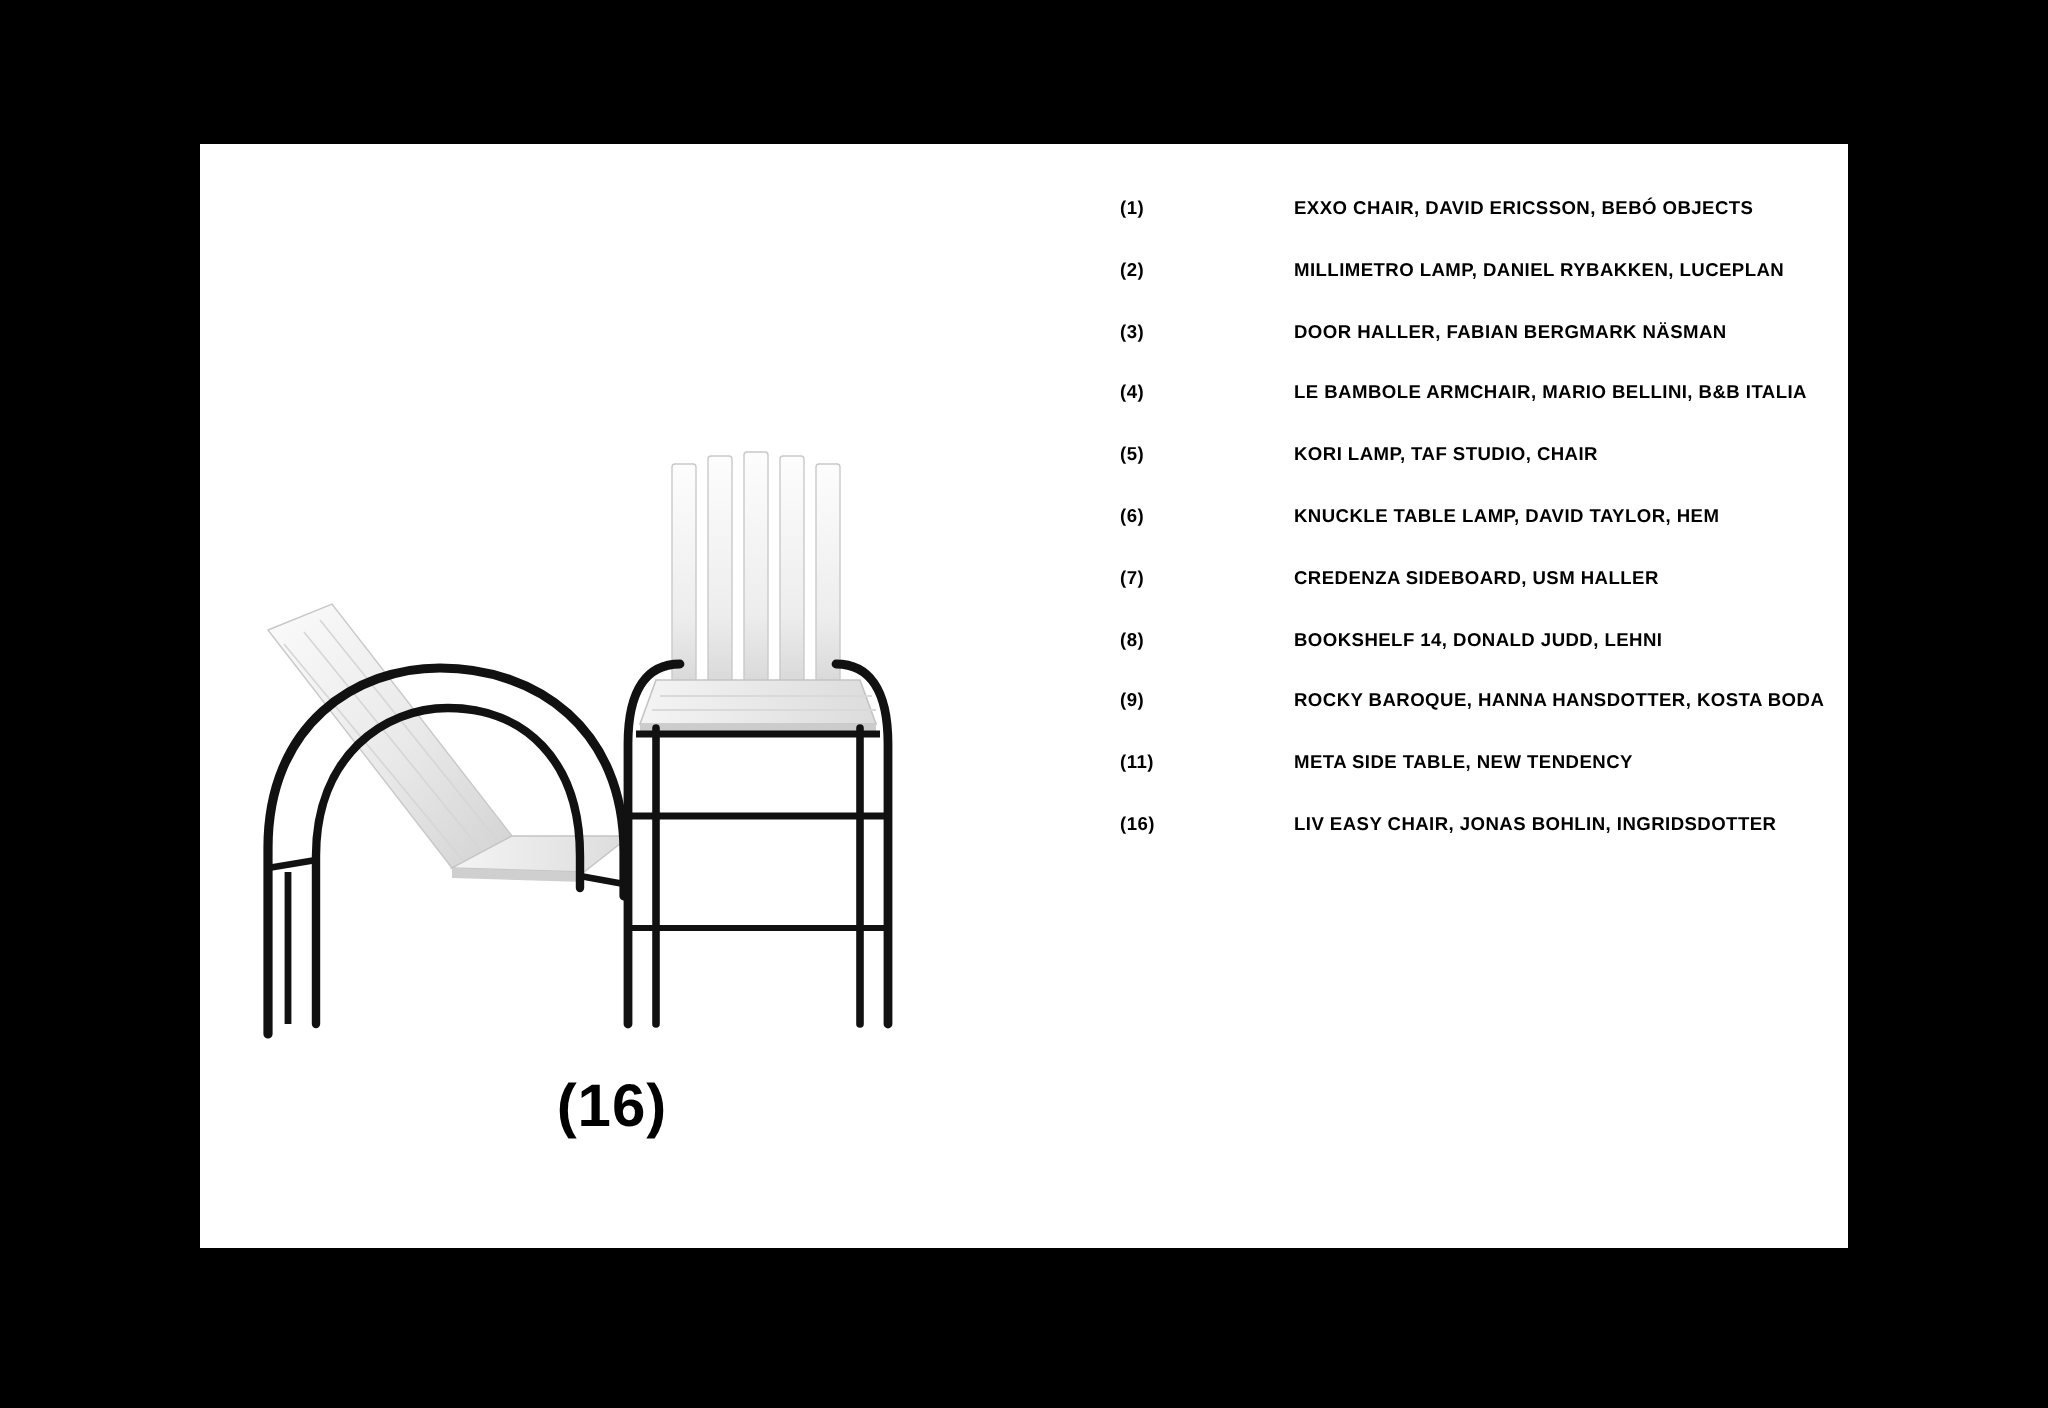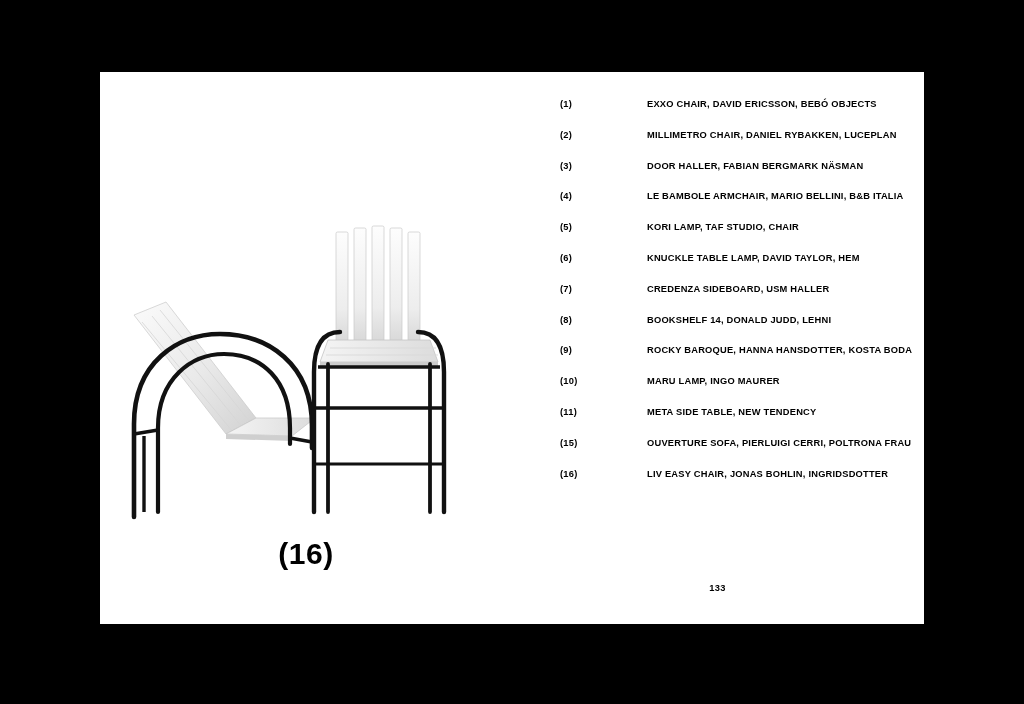--- a/index.html
+++ b/index.html
@@ -188,21 +188,21 @@
   <div class="gutter"></div>
 
   <div class="page-right">
     <ul class="caption-list">
       <li class="caption-row">
         <span class="caption-index">(1)</span>
         <span class="caption-text">EXXO CHAIR, DAVID ERICSSON, BEBÓ OBJECTS</span>
       </li>
       <li class="caption-row">
         <span class="caption-index">(2)</span>
-        <span class="caption-text">MILLIMETRO CHAIR, DANIEL RYBAKKEN, LUCEPLAN</span>
+        <span class="caption-text">MILLIMETRO LAMP, DANIEL RYBAKKEN, LUCEPLAN</span>
       </li>
       <li class="caption-row">
         <span class="caption-index">(3)</span>
         <span class="caption-text">DOOR HALLER, FABIAN BERGMARK NÄSMAN</span>
       </li>
       <li class="caption-row">
         <span class="caption-index">(4)</span>
         <span class="caption-text">LE BAMBOLE ARMCHAIR, MARIO BELLINI, B&amp;B ITALIA</span>
       </li>
       <li class="caption-row">
@@ -219,33 +219,24 @@
       </li>
       <li class="caption-row">
         <span class="caption-index">(8)</span>
         <span class="caption-text">BOOKSHELF 14, DONALD JUDD, LEHNI</span>
       </li>
       <li class="caption-row">
         <span class="caption-index">(9)</span>
         <span class="caption-text">ROCKY BAROQUE, HANNA HANSDOTTER, KOSTA BODA</span>
       </li>
       <li class="caption-row">
-        <span class="caption-index">(10)</span>
-        <span class="caption-text">MARU LAMP, INGO MAURER</span>
-      </li>
-      <li class="caption-row">
         <span class="caption-index">(11)</span>
         <span class="caption-text">META SIDE TABLE, NEW TENDENCY</span>
       </li>
       <li class="caption-row">
-        <span class="caption-index">(15)</span>
-        <span class="caption-text">OUVERTURE SOFA, PIERLUIGI CERRI, POLTRONA FRAU</span>
-      </li>
-      <li class="caption-row">
         <span class="caption-index">(16)</span>
         <span class="caption-text">LIV EASY CHAIR, JONAS BOHLIN, INGRIDSDOTTER</span>
       </li>
     </ul>
 
-    <div class="folio">133</div>
   </div>
 
 </div>
 
 </body></html>

